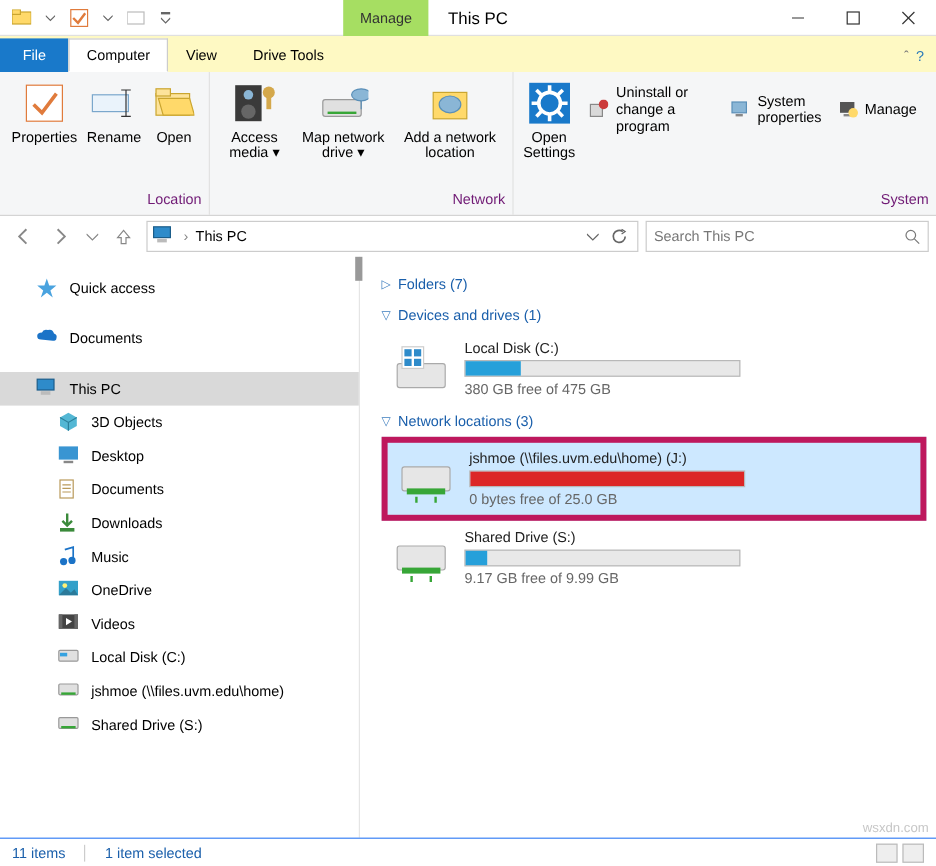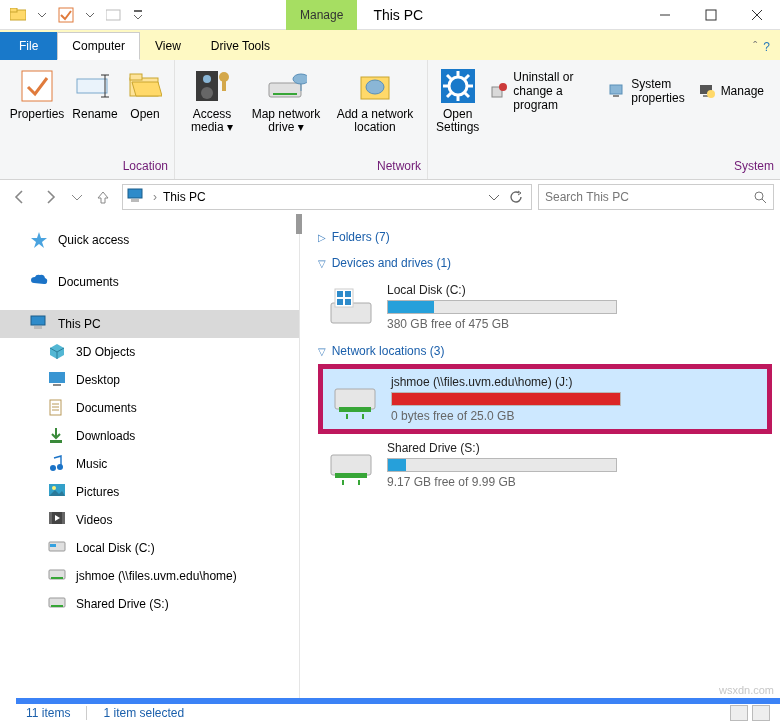--- a/index.html
+++ b/index.html
@@ -60,21 +60,21 @@
 .driverow.selected { background: #cde8ff; border: 5px solid #be185d; }
 .driveicon { width: 48px; height: 44px; flex: 0 0 48px; }
 .driveinfo { display: flex; flex-direction: column; gap: 3px; }
 .drname { color: #222; }
 .drbar { width: 230px; height: 14px; border: 1px solid #b8b8b8; background: #e8e8e8; position: relative; }
 .drbar .fill { height: 100%; background: #26a0da; }
 .drbar .fill.red { background: #dc2626; }
 .drfree { color: #666; font-size: 12px; }
 
 
-.statusbar { position: absolute; bottom: 0; left: 16px; right: 0; height: 24px; border-top: 6px solid #3b82f6; display: flex; align-items: center; padding: 0 10px; gap: 16px; color: #1a5fab; }
+.statusbar { position: absolute; bottom: 0; left: 0; right: 0; height: 24px; border-top: 1px solid #3b82f6; display: flex; align-items: center; padding: 0 10px; gap: 16px; color: #1a5fab; }
 .statusbar .sep { width: 1px; height: 14px; background: #ccc; }
 .viewico { margin-left: auto; display: flex; gap: 4px; }
 .viewico .v { width: 18px; height: 16px; border: 1px solid #bbb; background: #eee; }
 .watermark { position: absolute; right: 6px; bottom: 26px; font-size: 11px; color: #c7c7c7; }
 
 
 svg { display: block; }
 </style>
 </head>
 <body>
@@ -394,21 +394,21 @@
           <circle cx="12" cy="12" r="3" fill="#1b73c7"></circle>
         </svg>
         <span>Music</span>
       </div>
     <div class="navitem sub">
         <svg class="nico" width="18" height="14">
           <rect x="1" y="1" width="16" height="12" fill="#33a0c9"></rect>
           <circle cx="6" cy="5" r="2" fill="#fff176"></circle>
           <path d="M1 13 L7 7 L11 11 L14 8 L17 13 Z" fill="#2b7a9a"></path>
         </svg>
-        <span>Pictures</span>
+        <span>OneDrive</span>
       </div>
     <div class="navitem sub">
         <svg class="nico" width="18" height="14">
           <rect x="1" y="1" width="16" height="12" fill="#444"></rect>
           <rect x="1" y="1" width="3" height="12" fill="#666"></rect>
           <rect x="14" y="1" width="3" height="12" fill="#666"></rect>
           <path d="M7 4 L12 7 L7 10 Z" fill="#fff"></path>
         </svg>
         <span>Videos</span>
       </div>

